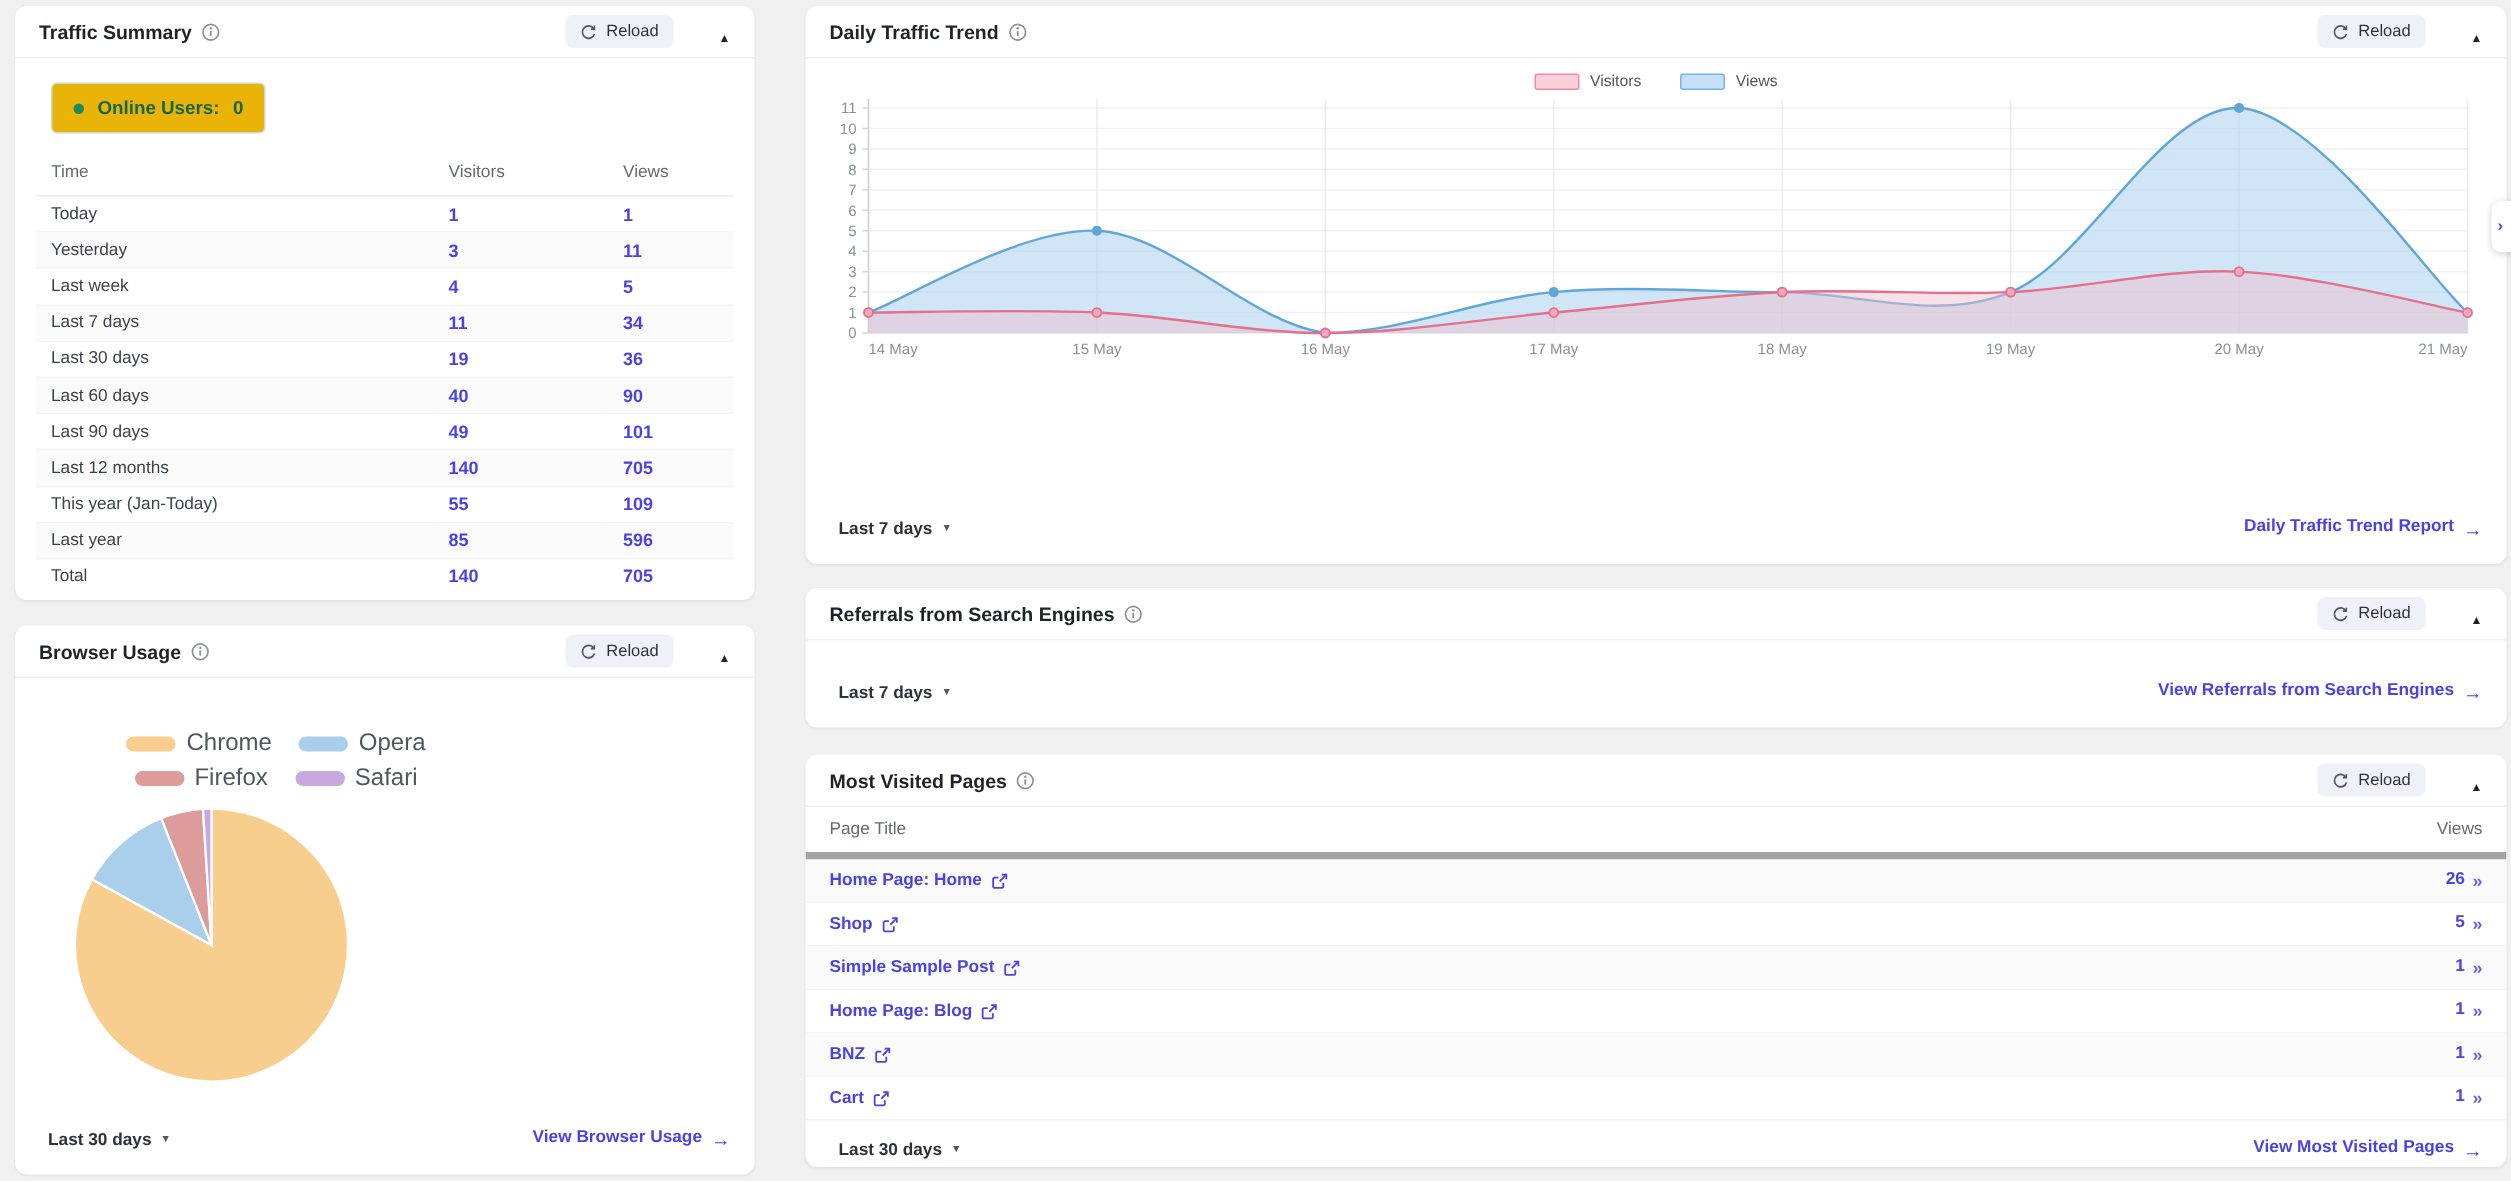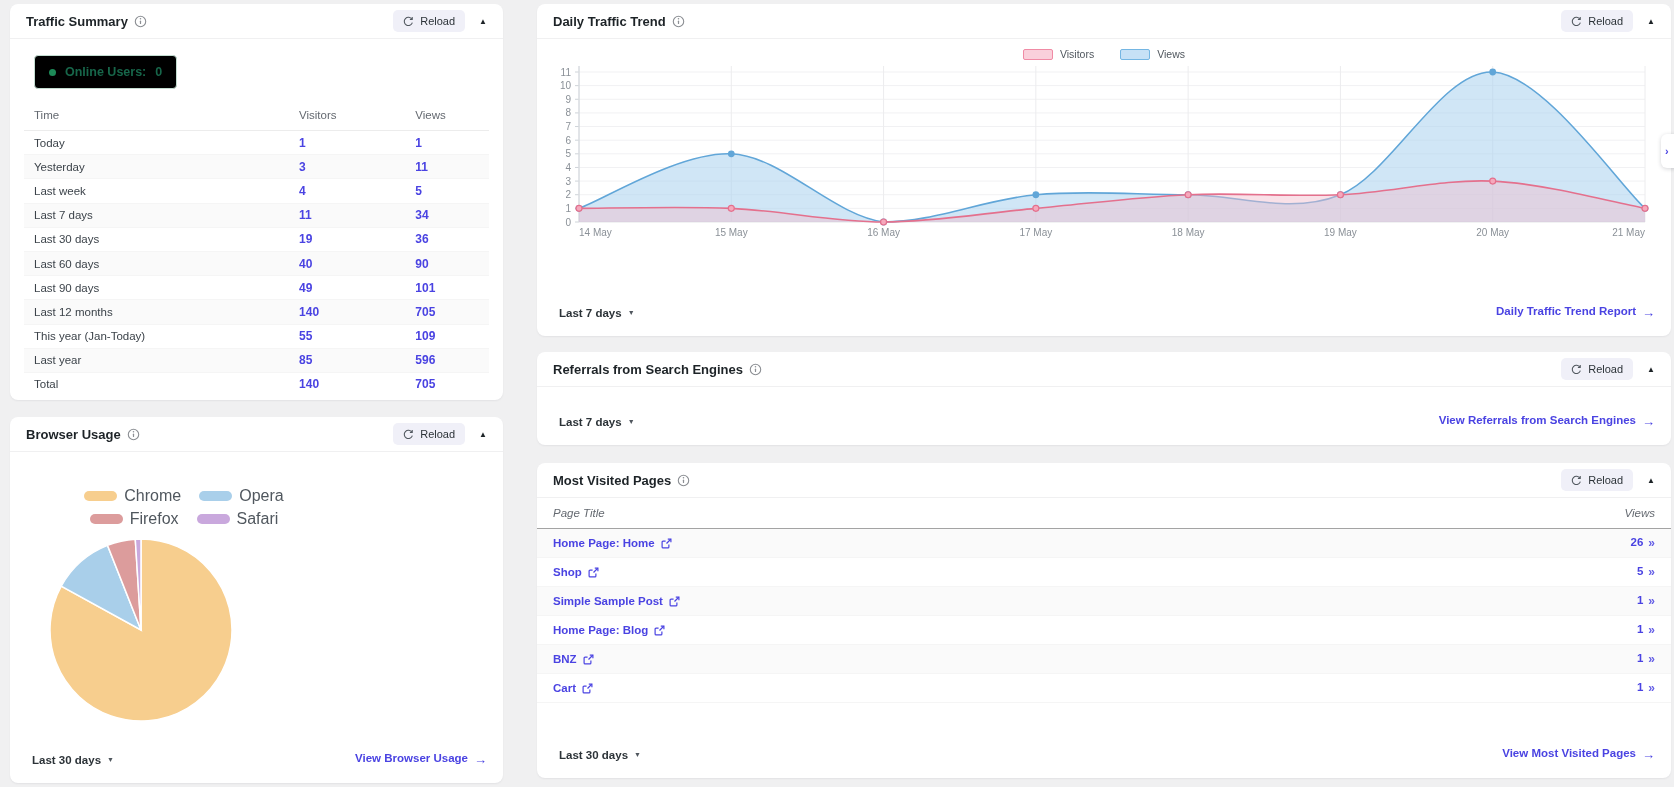--- a/index.html
+++ b/index.html
@@ -9,54 +9,54 @@
     font-family:"Liberation Sans","DejaVu Sans",sans-serif;
     color:#1d2327;
     -webkit-font-smoothing:antialiased;
   }
   .page{display:flex;gap:34px;padding:4px 3px 0 10px;height:783px;box-sizing:border-box;}
   .col-left{width:493px;flex:none;display:flex;flex-direction:column;}
   .col-right{flex:1;min-width:0;display:flex;flex-direction:column;}
   .panel{background:#fff;border-radius:8px;box-shadow:0 1px 2px rgba(16,24,40,.06);display:flex;flex-direction:column;overflow:hidden;}
   #traffic-panel{height:396px;flex:none;}
   #browser-panel{margin-top:17px;flex:1;}
-  #dtt-panel{height:332px;flex:none;}
+  #dtt-panel{height:372px;flex:none;}
   #referrals-panel{margin-top:16px;height:93px;flex:none;}
   #mvp-panel{margin-top:18px;flex:1;margin-bottom:5px;}
   .panel-head{height:34px;flex:none;padding:0 14px 0 16px;display:flex;align-items:center;justify-content:space-between;border-bottom:1px solid #f0f0f1;}
   .panel-title{font-size:13px;font-weight:700;color:#1d2327;display:flex;align-items:center;gap:6px;}
-  .head-actions{display:flex;align-items:center;gap:12px;}
+  .head-actions{display:flex;align-items:flex-end;gap:28px;}
   .reload-btn{display:inline-flex;align-items:center;gap:6px;background:#f0f0f8;border:none;border-radius:5px;padding:5px 10px;font-size:11px;color:#2c3338;cursor:pointer;font-family:inherit;}
   .collapse-btn{background:none;border:none;font-size:8px;color:#1d2327;cursor:pointer;padding:2px;}
   .panel-foot{margin-top:auto;flex:none;padding:12px 16px 16px;display:flex;align-items:center;justify-content:space-between;}
   .range-dd{display:inline-flex;align-items:center;gap:6px;font-size:11.5px;font-weight:700;color:#2c3338;cursor:pointer;background:none;border:none;font-family:inherit;}
   .caret{font-size:7px;color:#50575e;}
   .foot-link{display:inline-flex;align-items:flex-start;gap:6px;font-size:11.5px;font-weight:700;color:var(--accent);text-decoration:none;cursor:pointer;}
   .foot-link .arrow{font-size:13px;}
   
   .ts-body{padding:14px 14px 0;}
-  .online-badge{display:inline-flex;align-items:center;gap:9px;height:32px;padding:0 14px;margin:2px 0 12px 10px;background:#000000;border:1px solid #c3ddd1;border-radius:4px;font-size:12.5px;font-weight:600;color:#17664a;cursor:pointer;}
+  .online-badge{display:inline-flex;align-items:center;gap:9px;height:32px;padding:0 14px;margin:2px 0 12px 10px;background:#eab308;border:1px solid #c3ddd1;border-radius:4px;font-size:12.5px;font-weight:600;color:#17664a;cursor:pointer;}
   .online-dot{width:7px;height:7px;border-radius:50%;background:#1d8a58;}
   table.summary{width:100%;border-collapse:collapse;font-size:11.5px;}
   table.summary th{font-weight:400;color:#646970;text-align:left;padding:8px 0 9px 10px;border-bottom:1px solid #ececec;margin-top:20px;}
   table.summary td{padding:4.6px 0 4.6px 10px;color:#3c434a;border-top:1px solid #f5f5f5;}
   table.summary tr:first-child td{border-top:none;}
   table.summary tr:nth-child(even) td{background:#fafafa;}
   .num-link{color:var(--accent);font-weight:700;font-size:12px;text-decoration:none;cursor:pointer;}
   
   .legend-row{display:flex;justify-content:center;align-items:center;gap:26px;margin:9px 0 2px;font-size:10.5px;color:#50575e;}
   .legend-item{display:inline-flex;align-items:center;gap:7px;cursor:pointer;}
   .legend-swatch{width:30px;height:11px;border-radius:2px;border:1px solid;box-sizing:border-box;}
   .sw-visitors{background:#FAD0DB;border-color:#F08BA5;}
   .sw-views{background:#C6E1F6;border-color:#74B6E3;}
   #dtt-chart{display:block;margin:0 auto;}
   
   .empty-msg{padding:15px 16px;font-size:11.5px;color:#3c434a;}
   
-  .mvp-header{display:flex;justify-content:space-between;align-items:center;padding:9px 16px;font-size:11.5px;color:#646970;border-bottom:1px solid #a3a3a3;flex:none;font-style:italic;}
+  .mvp-header{display:flex;justify-content:space-between;align-items:center;padding:9px 16px;font-size:11.5px;color:#646970;border-bottom:5px solid #a3a3a3;flex:none;}
   .mvp-row{display:flex;justify-content:space-between;align-items:center;height:28px;padding:0 16px;border-bottom:1px solid #f5f5f5;}
   .mvp-row:nth-child(odd){background:#fafafa;}
   .page-link{display:inline-flex;align-items:center;gap:6px;color:var(--accent);font-size:11.5px;font-weight:600;text-decoration:none;cursor:pointer;}
   .views-link{display:inline-flex;align-items:flex-start;gap:5px;color:var(--accent);font-size:11.5px;font-weight:700;text-decoration:none;cursor:pointer;}
   .views-link .chev{font-size:12px;opacity:.85;}
   
   .bu-body{padding:12px 16px 0;}
   .pie-wrap{width:280px;margin-left:18px;}
   .pie-legend{display:flex;flex-wrap:wrap;justify-content:center;align-items:flex-start;column-gap:18px;row-gap:5px;font-size:16px;color:#50575e;margin-top:23px;}
   .pie-legend .legend-swatch{border:none;border-radius:5px;width:33px;height:10px;}

